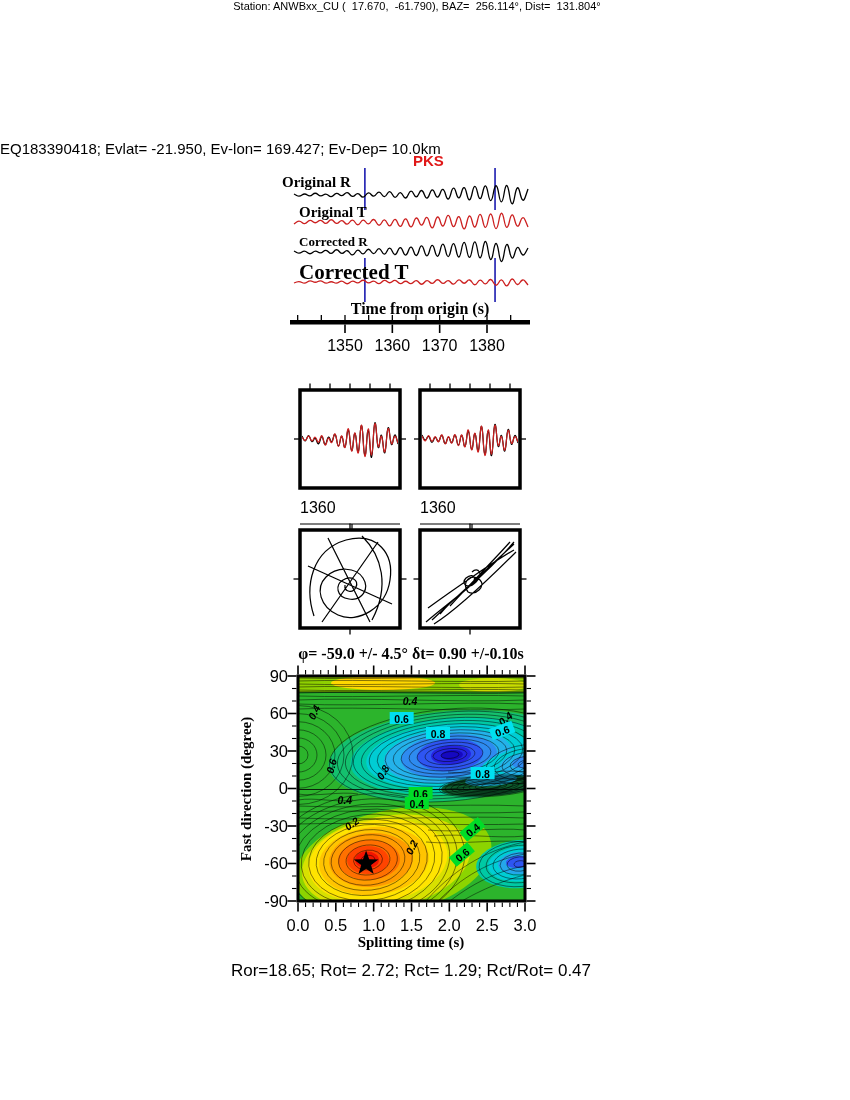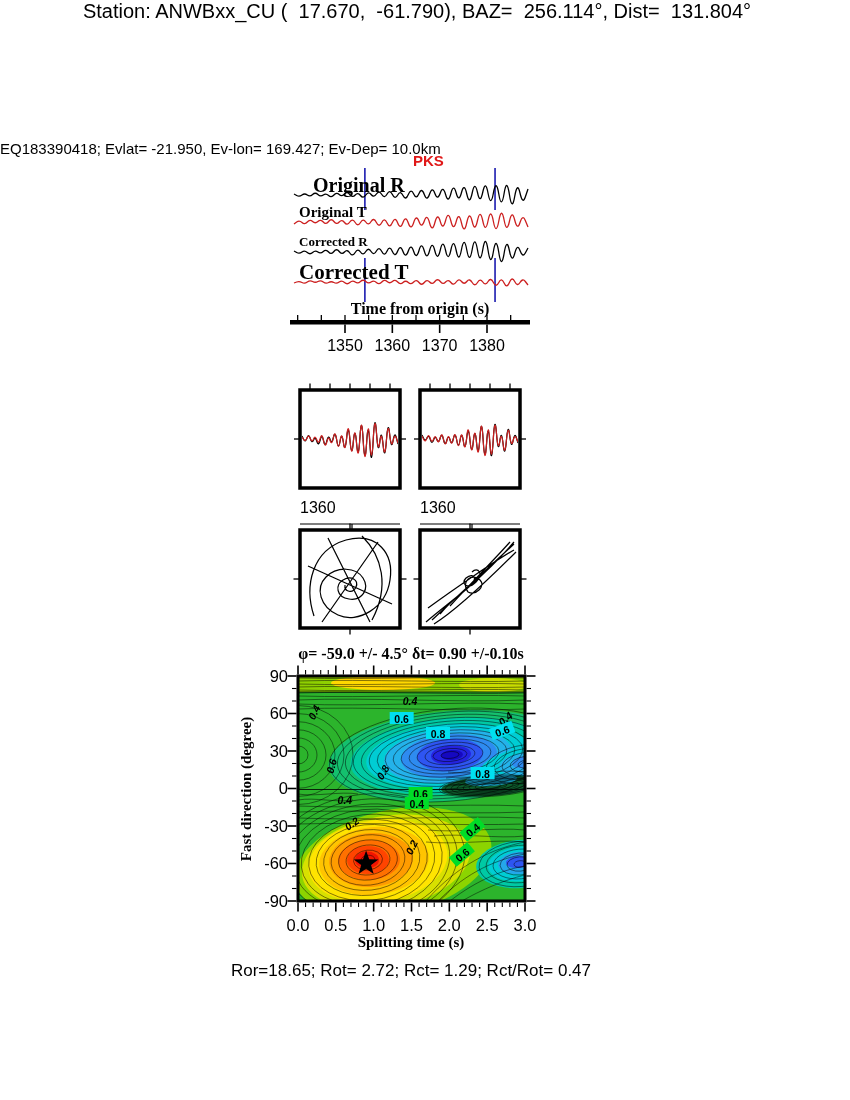--- a/index.html
+++ b/index.html
@@ -8,21 +8,21 @@
   .abs{position:absolute;}
   .pre{white-space:pre;}
   .serifb{font-family:"Liberation Serif",serif;font-weight:bold;}
   .ctr{text-align:center;}
   svg{position:absolute;overflow:visible;}
   svg text{font-family:"Liberation Sans",sans-serif;fill:#000;}
 </style>
 </head>
 <body>
 
-<div class="abs pre" style="left:0;top:114;width:834px;text-align:center;font-size:20px;">Station: ANWBxx_CU (  17.670,  -61.790), BAZ=  256.114°, Dist=  131.804°</div>
+<div class="abs pre" style="left:0;top:114;width:834px;text-align:center;font-size:11px;">Station: ANWBxx_CU (  17.670,  -61.790), BAZ=  256.114°, Dist=  131.804°</div>
 <div class="abs pre" style="left:0;top:140px;width:834px;font-size:15px;">EQ183390418; Evlat= -21.950, Ev-lon= 169.427; Ev-Dep= 10.0km</div>
 
 <svg id="svg-seis" style="left:280px;top:160px;" width="270" height="210" viewBox="0 0 270 210">
     <line x1="84.88000000000022" y1="8" x2="84.88000000000022" y2="50" stroke="#2828b4" stroke-width="1.7"></line>
     <line x1="84.88000000000022" y1="98" x2="84.88000000000022" y2="142" stroke="#2828b4" stroke-width="1.7"></line>
     <line x1="215.04666666666688" y1="8" x2="215.04666666666688" y2="50" stroke="#2828b4" stroke-width="1.7"></line>
     <line x1="215.04666666666688" y1="98" x2="215.04666666666688" y2="142" stroke="#2828b4" stroke-width="1.7"></line>
     <path d="M14.0,34.0 Q14.0,34.0 16.7,35.5 Q19.3,37.0 22.0,35.0 Q24.6,33.0 27.3,35.0 Q30.0,37.0 32.6,34.5 Q35.3,32.0 37.9,34.5 Q40.6,37.0 43.3,35.0 Q45.9,33.0 48.6,35.5 Q51.2,38.0 53.9,35.0 Q56.5,32.0 59.2,34.5 Q61.9,37.0 64.5,34.0 Q67.2,31.0 69.8,34.5 Q72.5,38.0 75.2,35.0 Q77.8,32.0 80.5,35.5 Q83.1,39.0 85.8,35.0 Q88.5,31.0 91.1,34.5 Q93.8,38.0 96.4,34.0 Q99.1,30.0 101.8,34.5 Q104.4,39.0 107.1,34.0 Q109.7,29.0 112.4,34.5 Q115.0,40.0 117.7,35.0 Q120.4,30.0 123.0,35.5 Q125.7,41.0 128.3,34.5 Q131.0,28.0 133.7,34.0 Q136.3,40.0 139.0,33.5 Q141.6,27.0 144.3,34.5 Q147.0,42.0 149.6,34.0 Q152.3,26.0 154.9,33.5 Q157.6,41.0 160.3,33.0 Q162.9,25.0 165.6,34.5 Q168.2,44.0 170.9,33.5 Q173.5,23.0 176.2,33.0 Q178.9,43.0 181.5,32.5 Q184.2,22.0 186.8,34.0 Q189.5,46.0 192.2,33.0 Q194.8,20.0 197.5,32.5 Q200.1,45.0 202.8,32.0 Q205.5,19.0 208.1,33.5 Q210.8,48.0 213.4,33.0 Q216.1,18.0 218.8,34.0 Q221.4,50.0 224.1,33.5 Q226.7,17.0 229.4,34.5 Q232.0,52.0 234.7,36.5 Q237.4,21.0 240.0,33.0 Q242.7,45.0 245.3,37.0 L248.0,29.0" fill="none" stroke="#000000" stroke-width="1.3"></path>
     <path d="M14.0,64.0 Q14.0,64.0 16.7,62.0 Q19.3,60.0 22.0,62.5 Q24.6,65.0 27.3,62.0 Q30.0,59.0 32.6,61.5 Q35.3,64.0 37.9,61.5 Q40.6,59.0 43.3,62.0 Q45.9,65.0 48.6,61.5 Q51.2,58.0 53.9,61.5 Q56.5,65.0 59.2,62.0 Q61.9,59.0 64.5,62.5 Q67.2,66.0 69.8,62.0 Q72.5,58.0 75.2,62.5 Q77.8,67.0 80.5,62.5 Q83.1,58.0 85.8,62.0 Q88.5,66.0 91.1,61.5 Q93.8,57.0 96.4,62.5 Q99.1,68.0 101.8,62.5 Q104.4,57.0 107.1,63.0 Q109.7,69.0 112.4,62.5 Q115.0,56.0 117.7,63.0 Q120.4,70.0 123.0,62.5 Q125.7,55.0 128.3,63.0 Q131.0,71.0 133.7,62.5 Q136.3,54.0 139.0,61.5 Q141.6,69.0 144.3,61.0 Q147.0,53.0 149.6,63.0 Q152.3,73.0 154.9,62.5 Q157.6,52.0 160.3,61.5 Q162.9,71.0 165.6,60.5 Q168.2,50.0 170.9,61.0 Q173.5,72.0 176.2,61.5 Q178.9,51.0 181.5,63.0 Q184.2,75.0 186.8,62.5 Q189.5,50.0 192.2,61.5 Q194.8,73.0 197.5,60.5 Q200.1,48.0 202.8,61.0 Q205.5,74.0 208.1,60.5 Q210.8,47.0 213.4,61.5 Q216.1,76.0 218.8,61.0 Q221.4,46.0 224.1,60.0 Q226.7,74.0 229.4,61.5 Q232.0,49.0 234.7,60.0 Q237.4,71.0 240.0,62.5 Q242.7,54.0 245.3,60.5 L248.0,67.0" fill="none" stroke="#cc2020" stroke-width="1.3"></path>
     <path d="M14.0,91.0 Q14.0,91.0 16.7,92.5 Q19.3,94.0 22.0,92.0 Q24.6,90.0 27.3,92.5 Q30.0,95.0 32.6,92.5 Q35.3,90.0 37.9,92.0 Q40.6,94.0 43.3,91.5 Q45.9,89.0 48.6,92.0 Q51.2,95.0 53.9,91.5 Q56.5,88.0 59.2,91.5 Q61.9,95.0 64.5,92.0 Q67.2,89.0 69.8,93.0 Q72.5,97.0 75.2,92.5 Q77.8,88.0 80.5,92.0 Q83.1,96.0 85.8,91.5 Q88.5,87.0 91.1,91.5 Q93.8,96.0 96.4,91.0 Q99.1,86.0 101.8,91.5 Q104.4,97.0 107.1,91.0 Q109.7,85.0 112.4,91.5 Q115.0,98.0 117.7,91.0 Q120.4,84.0 123.0,91.5 Q125.7,99.0 128.3,91.0 Q131.0,83.0 133.7,91.5 Q136.3,100.0 139.0,90.5 Q141.6,81.0 144.3,91.0 Q147.0,101.0 149.6,90.5 Q152.3,80.0 154.9,91.0 Q157.6,102.0 160.3,90.0 Q162.9,78.0 165.6,90.5 Q168.2,103.0 170.9,90.0 Q173.5,77.0 176.2,90.5 Q178.9,104.0 181.5,89.5 Q184.2,75.0 186.8,90.0 Q189.5,105.0 192.2,89.5 Q194.8,74.0 197.5,90.0 Q200.1,106.0 202.8,89.5 Q205.5,73.0 208.1,90.5 Q210.8,108.0 213.4,91.5 Q216.1,75.0 218.8,92.5 Q221.4,110.0 224.1,93.5 Q226.7,77.0 229.4,90.5 Q232.0,104.0 234.7,93.5 Q237.4,83.0 240.0,90.5 Q242.7,98.0 245.3,93.0 L248.0,88.0" fill="none" stroke="#000000" stroke-width="1.3"></path>
@@ -41,21 +41,21 @@
     <line x1="65" y1="164.5" x2="65" y2="173" stroke="#000" stroke-width="1.6"></line>
     <text x="65" y="191" text-anchor="middle" font-size="16">1350</text>
     <line x1="112.33333333333334" y1="164.5" x2="112.33333333333334" y2="173" stroke="#000" stroke-width="1.6"></line>
     <text x="112.33333333333334" y="191" text-anchor="middle" font-size="16">1360</text>
     <line x1="159.66666666666669" y1="164.5" x2="159.66666666666669" y2="173" stroke="#000" stroke-width="1.6"></line>
     <text x="159.66666666666669" y="191" text-anchor="middle" font-size="16">1370</text>
     <line x1="207" y1="164.5" x2="207" y2="173" stroke="#000" stroke-width="1.6"></line>
     <text x="207" y="191" text-anchor="middle" font-size="16">1380</text>
   </svg>
 
-<div class="abs serifb" style="left:313px;top:174px;font-size:20px;">Original R</div>
+<div class="abs serifb" style="left:282px;top:174px;font-size:15px;">Original R</div>
 <div class="abs serifb" style="left:299px;top:204px;font-size:15px;">Original T</div>
 <div class="abs serifb" style="left:299px;top:234px;font-size:13px;">Corrected R</div>
 <div class="abs serifb" style="left:299px;top:260px;font-size:21px;">Corrected T</div>
 
 <div class="abs" style="left:413px;top:152px;font-size:15px;font-weight:bold;color:#e01818;">PKS</div>
 
 <div class="abs serifb ctr" style="left:120px;top:300px;width:600px;font-size:16px;">Time from origin (s)</div>
 
 <svg id="svg-win" style="left:280px;top:375px;" width="260" height="270" viewBox="0 0 260 270">
     <defs>

